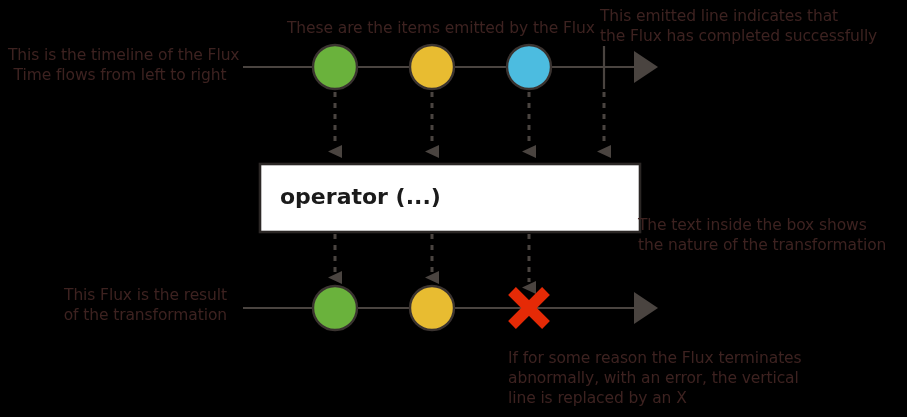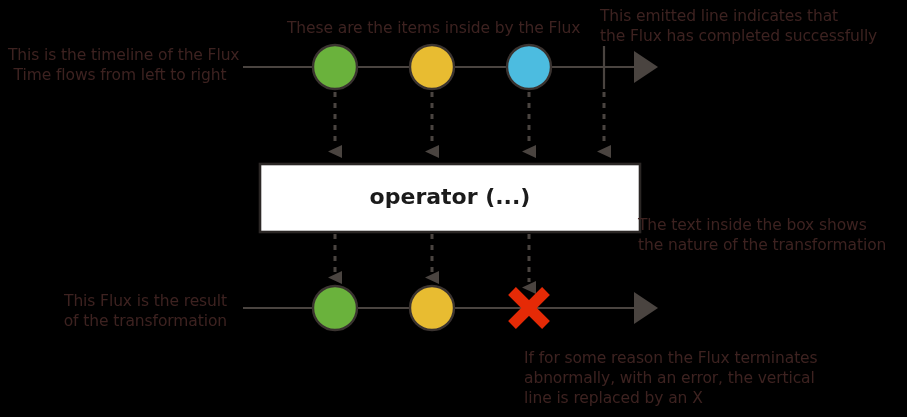--- a/index.html
+++ b/index.html
@@ -39,21 +39,22 @@
   .annotation.center-align {
     text-align: center;
   }
   .op-label {
     position: absolute;
     color: #1b1b1b;
     font-family: "DejaVu Sans", "Liberation Sans", sans-serif;
     font-weight: bold;
     font-size: 22px;
     white-space: pre;
-    text-align: center;
+    text-align: left;
+    margin-left: 20px;
   }
 </style>
 </head>
 <body>
 
 <div id="diagram-root">
 
   <svg class="svg-layer" viewBox="0 0 907 417" xmlns="http://www.w3.org/2000/svg">
 
     <defs>
@@ -103,29 +104,29 @@
         <line x1="546" y1="291" x2="512" y2="325" stroke="#e52a06" stroke-width="11" stroke-linecap="butt"></line>
       </g>
     </g>
   </svg>
 
   <div class="op-label" style="left:260px; top:184px; width:380px;">operator (...)</div>
 
   <div class="annotation center-align" style="left:8px; top:45px; width:224px;">This is the timeline of the Flux
 Time flows from left to right</div>
 
-  <div class="annotation" style="left:287px; top:18px;">These are the items inside by the Flux</div>
+  <div class="annotation" style="left:287px; top:18px;">These are the items emitted by the Flux</div>
 
   <div class="annotation" style="left:600px; top:6px;">This emitted line indicates that
 the Flux has completed successfully</div>
 
 
   <div class="annotation" style="left:638px; top:215px;">The text inside the box shows
 the nature of the transformation</div>
 
-  <div class="annotation right-align" style="left:15px; top:291px; width:212px;">This Flux is the result
+  <div class="annotation right-align" style="left:15px; top:285px; width:212px;">This Flux is the result
 of the transformation</div>
 
-  <div class="annotation" style="left:508px; top:348px;margin-left:16px;">If for some reason the Flux terminates
+  <div class="annotation" style="left:508px; top:348px;">If for some reason the Flux terminates
 abnormally, with an error, the vertical
 line is replaced by an X</div>
 
 </div>
 
 </body></html>

